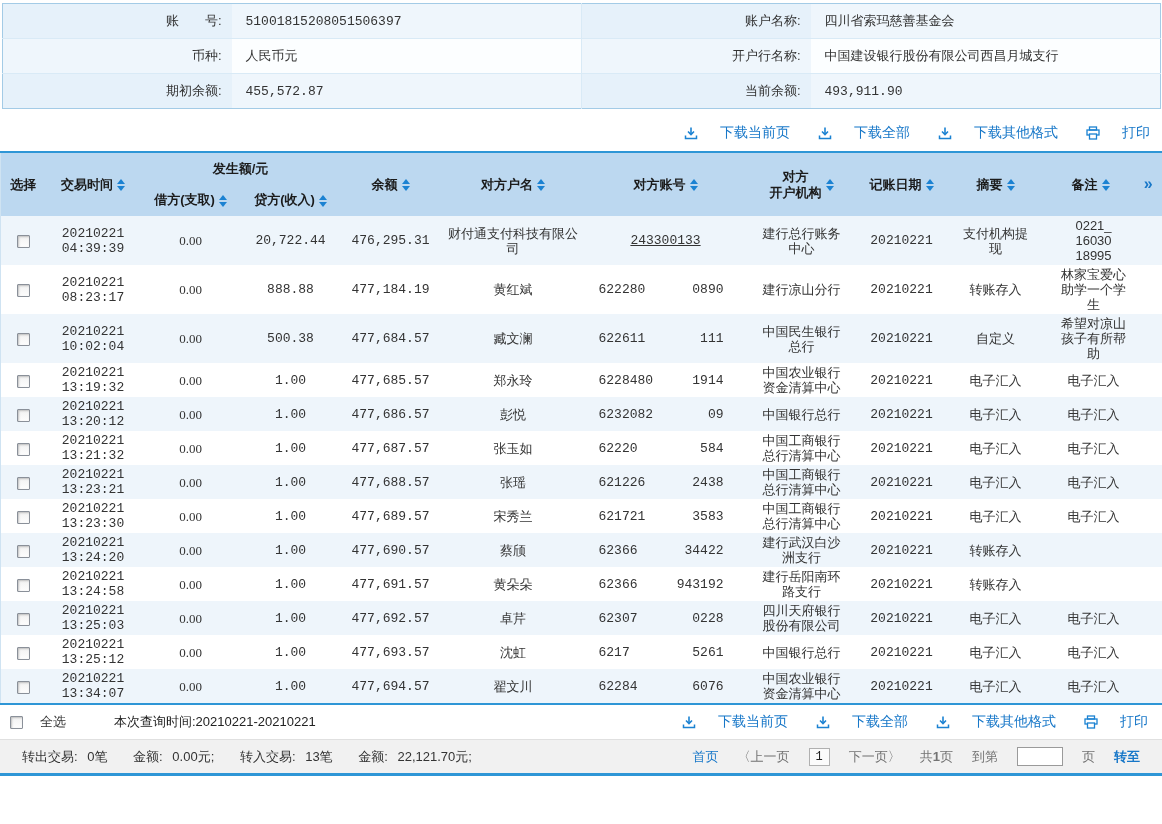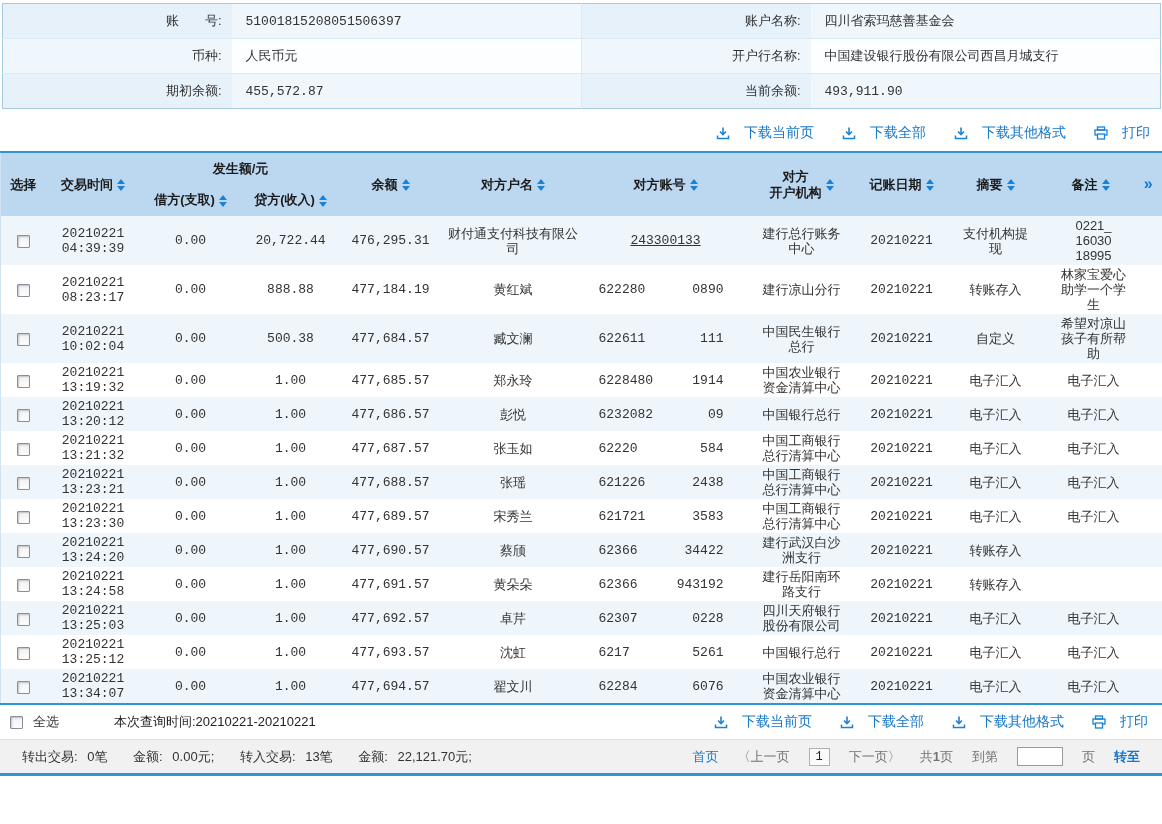--- a/index.html
+++ b/index.html
@@ -21,59 +21,59 @@
   .info-table tr:nth-child(odd){background:#eff6fc;}
   .info-table tr:nth-child(even){background:#fcfeff;}
   .info-table tr:last-child td{border-bottom:none;}
   .info-table td.lbl{text-align:right;padding-right:10px;background:rgba(210,230,245,.30);color:#333;}
   .info-table td.val{padding-left:14px;}
   .info-table td.v1{border-right:1px solid #d9eaf6;}
 
   
   .toolbar{display:flex;justify-content:flex-end;align-items:center;gap:28px;padding:15px 12px 9px 12px;}
   .toolbar.inline{flex:1;padding:0 4px 0 0;}
-  .tool-link{color:var(--link);text-decoration:none;display:inline-flex;align-items:center;gap:14px;font-size:14px;cursor:pointer;white-space:nowrap;}
+  .tool-link{color:var(--link);text-decoration:none;display:inline-flex;align-items:center;gap:22px;font-size:14px;cursor:pointer;white-space:nowrap;}
   .tool-link svg{display:block;}
 
   
   .tx-table{width:1162px;border-collapse:collapse;table-layout:fixed;
     border-top:2px solid var(--accent);border-bottom:2px solid var(--accent);
     border-left:1px solid #cfe3f2;border-right:1px solid #cfe3f2;}
   .tx-table thead th{background:var(--header_bg);font-weight:bold;font-size:13px;color:#1b1b1b;
     padding:0;line-height:16px;vertical-align:middle;text-align:center;}
   .tx-table thead tr{height:32px;}
   .hd2{white-space:pre-line;display:inline-block;vertical-align:middle;}
   .sort{display:inline-flex;flex-direction:column;gap:2px;margin-left:4px;vertical-align:middle;cursor:pointer;}
   .sort i{display:block;width:0;height:0;border-left:4px solid transparent;border-right:4px solid transparent;}
   .sort .up{border-bottom:5px solid #1b82d2;}
   .sort .dn{border-top:5px solid #1b82d2;}
   .expand-hd{color:var(--link);font-weight:bold;font-size:16px;letter-spacing:1px;cursor:pointer;}
 
   .tx-table tbody td{padding:2px 0;vertical-align:middle;line-height:15px;text-align:center;color:#333;}
   .tx-table tbody tr:nth-child(odd){background:var(--row_alt);}
   .tx-table tbody tr:nth-child(even){background:#fff;}
   td.c-time{white-space:pre-line;}
-  td.c-debit{text-align:right;padding-right:12px;}
+  td.c-debit{text-align:right;padding-right:12px;font-family:Liberation Serif, serif;}
   td.c-credit{text-align:right;padding-right:8px;}
   td.c-balance{text-align:right;padding-right:6px;}
   .wrap{margin:0 auto;word-break:break-all;}
   .w-name{max-width:132px;}
   .w-bank{max-width:84px;}
   .w-sum{max-width:68px;}
   .w-rem{max-width:66px;white-space:pre-line;margin-left:15px;}
   .acct{display:flex;justify-content:space-between;align-items:center;padding:0 22px 0 13px;}
   .acct.single{justify-content:center;padding:0;text-decoration:underline;}
 
   input[type="checkbox"]{appearance:none;-webkit-appearance:none;width:13px;height:13px;margin:0;
     border:1px solid #8a9099;background:linear-gradient(#f2f2f2,#fdfdfd);
     box-shadow:inset 1px 1px 2px rgba(0,0,0,.22);border-radius:1px;cursor:pointer;vertical-align:middle;}
 
   
   .footer-row{display:flex;align-items:center;height:34px;padding:0 10px;background:#fff;}
-  .select-all{display:flex;align-items:center;gap:10px;width:92px;cursor:pointer;}
+  .select-all{display:flex;align-items:center;gap:17px;width:92px;cursor:pointer;}
   .query-time{margin-left:12px;color:#222;}
   .stats-bar{display:flex;align-items:center;justify-content:space-between;background:#f1f1f1;
     height:37px;padding:0 22px;border-top:1px solid #e0e0e0;border-bottom:3px solid var(--accent);}
   .stats span{margin-right:6px;}
   .stats .gap{margin-right:22px;}
   .pagination{display:flex;align-items:center;gap:19px;}
   .pg-link{color:var(--link);cursor:pointer;text-decoration:none;}
   .pg-text{color:#737373;}
   .pg-current{border:1px solid #b0b0b0;background:#fbfbfb;padding:1px 6px;font-size:12px;color:#222;}
   .total-pages{font-weight:bold;}

